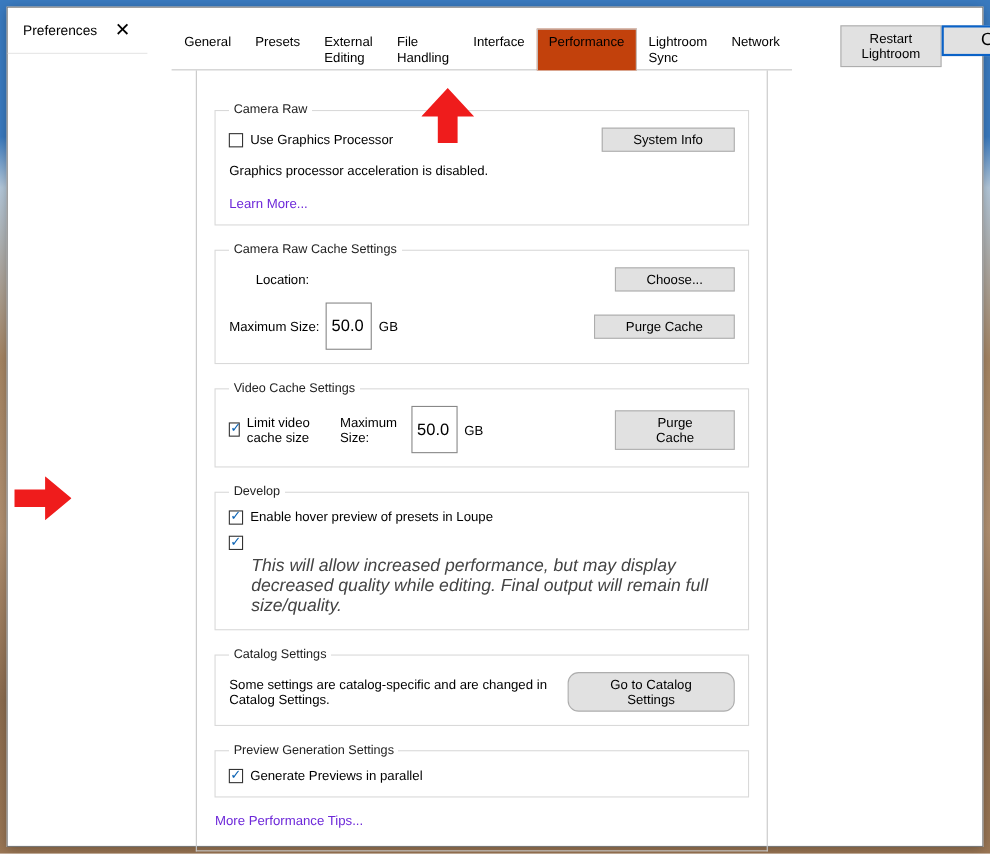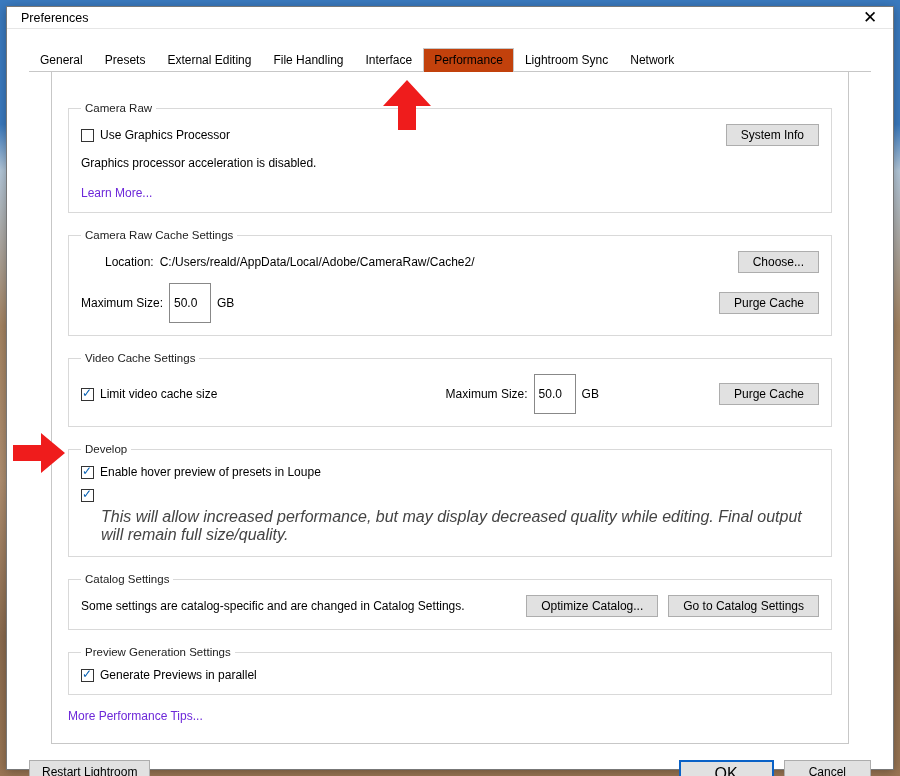--- a/index.html
+++ b/index.html
@@ -21,21 +21,20 @@
     color: #000;
   }
   .window {
     position: absolute;
     top: 6px; left: 6px;
     width: 888px; height: 764px;
     background: #fff;
     border: 1px solid #777;
     box-shadow: 0 2px 10px rgba(0,0,0,.3);
     display: flex;
-    flex-direction: column;
   }
   .titlebar {
     height: 42px;
     border-bottom: 1px solid #e6e6e6;
     display: flex;
     align-items: center;
     justify-content: space-between;
     padding: 0 0 0 14px;
   }
   .title { font-size: 12.5px; }
@@ -98,32 +97,32 @@
   .chk:checked::after {
     content: "✓";
     position: absolute;
     top: -3px; left: 0;
     font-size: 12px;
     color: #0a62b3;
   }
   .btn, .btn-default {
     background: #e1e1e1;
     border: 1px solid #adadad;
-    padding: 3px 14px;
+    padding: 3px 28px;
     font-family: inherit;
     font-size: 12px;
     min-width: 78px;
     cursor: default;
   }
   .btn-right { margin-left: auto; }
   .txtin {
     border: 1px solid #888;
     padding: 12px 4px;
     font-family: inherit;
-    font-size: 12px;
+    font-size: 15px;
     width: 42px;
     text-align: left;
   }
   .hint {
     font-style: italic;
     color: #444;
     font-size: 16px;
     margin: 6px 0 0 20px;
   }
   .linkblue { color: #6d28d9; cursor: default; }
@@ -180,21 +179,20 @@
         </div>
         <div class="row" style="margin-top:16px;">
           <span class="linkblue">Learn More...</span>
         </div>
       </fieldset>
 
       <fieldset class="group">
         <legend>Camera Raw Cache Settings</legend>
         <div class="row">
           <span class="label-col" style="margin-left:24px;">Location:</span>
-          <span style="margin-left:6px;">C:/Users/reald/AppData/Local/Adobe/CameraRaw/Cache2/</span>
           <button class="btn btn-right">Choose...</button>
         </div>
         <div class="row">
           <span style="margin-left:0;">Maximum Size:</span>
           <input class="txtin" style="margin-left: 6px;" value="50.0">
           <span style="margin-left:6px;">GB</span>
           <button class="btn btn-right">Purge Cache</button>
         </div>
       </fieldset>
 
@@ -221,23 +219,22 @@
           <input type="checkbox" class="chk" checked="" style="">
         </div>
         <div class="hint">This will allow increased performance, but may display decreased quality while editing. Final output will remain full size/quality.</div>
       </fieldset>
 
       <fieldset class="group">
         <legend>Catalog Settings</legend>
         <div class="row">
           <span>Some settings are catalog-specific and are changed in Catalog Settings.</span>
           <span class="spacer-flex"></span>
-          <button class="btn" style="min-width:130px;">Optimize Catalog...</button>
           <div class="gap"></div>
-          <button class="btn" style="min-width:130px;">Go to Catalog Settings</button>
+          <button class="btn" style="min-width:130px;border-radius:10px;">Go to Catalog Settings</button>
         </div>
       </fieldset>
 
       <fieldset class="group">
         <legend>Preview Generation Settings</legend>
         <div class="row">
           <input type="checkbox" class="chk" checked="" style="">
           <span>Generate Previews in parallel</span>
         </div>
       </fieldset>

